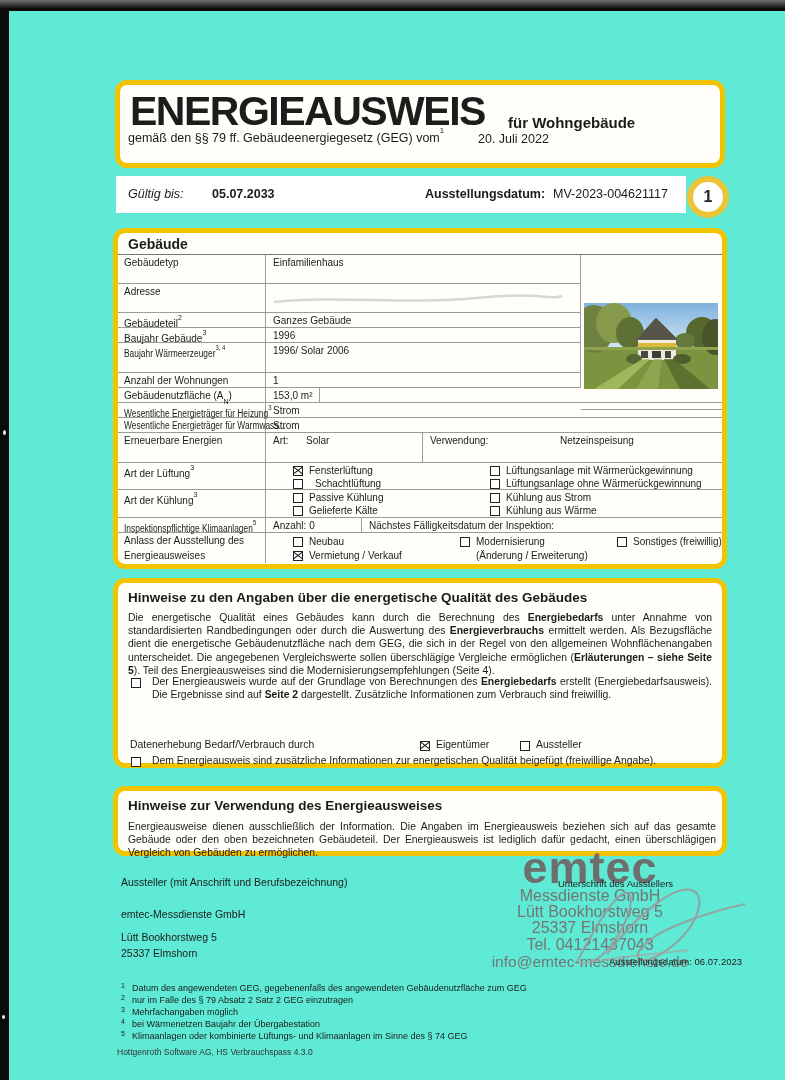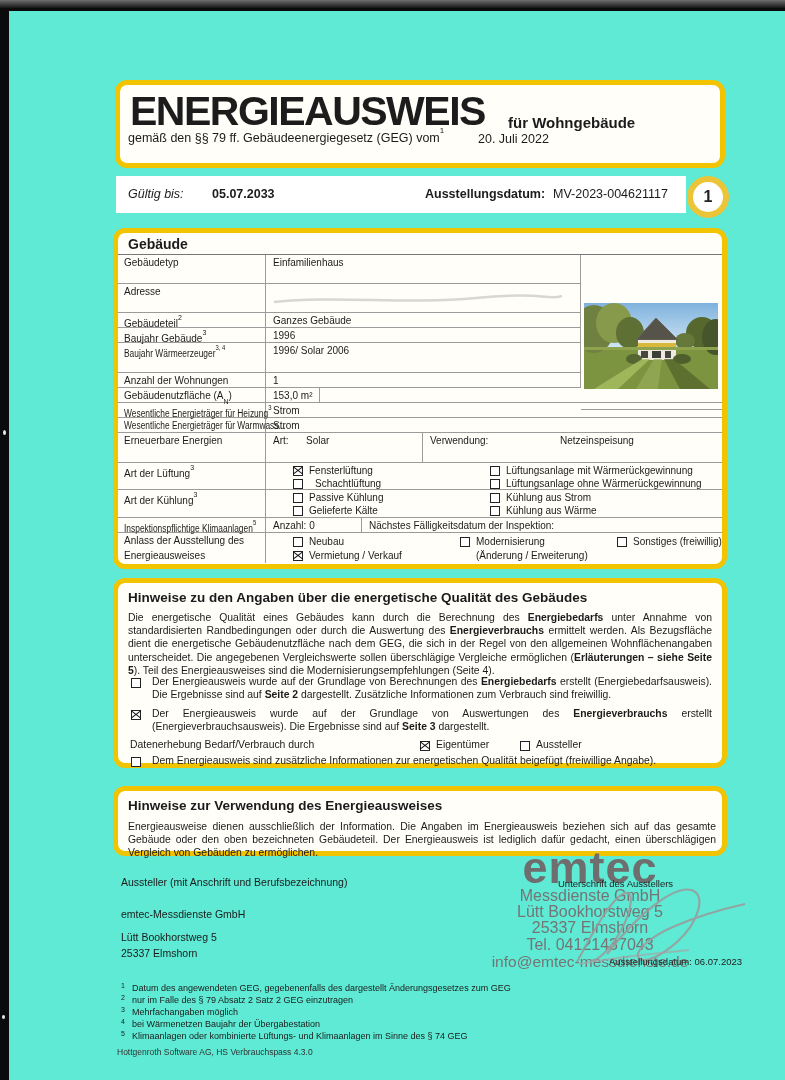--- a/index.html
+++ b/index.html
@@ -253,24 +253,20 @@
     </div>
   </div>
 
   <div class="ybox" style="left:104px;top:567px;width:614px;height:190px;">
     <div class="sec-title" style="left:10px;top:7px;">Hinweise zu den Angaben über die energetische Qualität des Gebäudes</div>
     <div class="para" style="left:10px;top:28px;width:584px;"><span>Die energetische Qualität eines Gebäudes kann durch die Berechnung des </span><b>Energiebedarfs</b><span> unter Annahme von standardisierten Randbedingungen oder durch die Auswertung des </span><b>Energieverbrauchs</b><span> ermittelt werden. Als Bezugsfläche dient die energetische Gebäudenutzfläche nach dem GEG, die sich in der Regel von den allgemeinen Wohnflächenangaben unterscheidet. Die angegebenen Vergleichswerte sollen überschlägige Vergleiche ermöglichen (</span><b>Erläuterungen – siehe Seite 5</b><span>). Teil des Energieausweises sind die Modernisierungsempfehlungen (Seite 4).</span></div>
     <div class="citem" style="left:10px;top:93px;width:584px;">
       <span class="cb"></span>
       <div class="ctext"><span>Der Energieausweis wurde auf der Grundlage von Berechnungen des </span><b>Energiebedarfs</b><span> erstellt (Energiebedarfsausweis). Die Ergebnisse sind auf </span><b>Seite 2</b><span> dargestellt. Zusätzliche Informationen zum Verbrauch sind freiwillig.</span></div>
     </div>
-    <div class="citem" style="left:10px;top:125px;width:584px;">
-      <span class="cb checked"></span>
-      <div class="ctext"><span>Der Energieausweis wurde auf der Grundlage von Auswertungen des </span><b>Energieverbrauchs</b><span> erstellt (Energieverbrauchsausweis). Die Ergebnisse sind auf </span><b>Seite 3</b><span> dargestellt.</span></div>
-    </div>
     <div class="abs" style="left:10px;top:156px;width:584px;height:14px;position:absolute;">
       <span class="opt-text" style="left:2px;top:0;font-size:10.4px;">Datenerhebung Bedarf/Verbrauch durch</span>
       <span class="cb cba checked" style="left:292px;top:2px;"></span>
       <span class="opt-text" style="left:308px;top:0;font-size:10.4px;">Eigentümer</span>
       <span class="cb cba" style="left:392px;top:2px;"></span>
       <span class="opt-text" style="left:408px;top:0;font-size:10.4px;">Aussteller</span>
     </div>
     <div class="citem" style="left:10px;top:172px;width:584px;">
       <span class="cb"></span>
       <div class="ctext" style="text-align:left;">Dem Energieausweis sind zusätzliche Informationen zur energetischen Qualität beigefügt (freiwillige Angabe).</div>
@@ -301,21 +297,21 @@
     <span>Ausstellungsdatum:</span>
     <span>06.07.2023</span>
   </div>
 
   <svg style="position:absolute;left:540px;top:855px;z-index:2;" width="210" height="115" viewBox="0 0 210 115">
     <path d="M28,96 C46,62 62,34 74,28 C86,22 84,44 70,68 C60,84 48,96 42,94" stroke="#9a9a9a" stroke-width="2.2" fill="none" opacity="0.85"></path>
     <path d="M58,88 C92,44 126,20 142,24 C158,28 150,56 128,76 C112,90 96,98 90,92 C84,86 102,70 126,60 C152,49 178,42 196,38" stroke="#9a9a9a" stroke-width="2.2" fill="none" opacity="0.85"></path>
     <path d="M30,98 C60,92 100,88 140,84" stroke="#a5a5a5" stroke-width="1.8" fill="none" opacity="0.7"></path>
   </svg>
 
-  <div class="fnote" style="left:112px;top:972px;"><span class="n">1</span><span>Datum des angewendeten GEG, gegebenenfalls des dargestellt Änderungsgesetzes zum GEG</span></div>
+  <div class="fnote" style="left:112px;top:972px;"><span class="n">1</span><span>Datum des angewendeten GEG, gegebenenfalls des angewendeten Gebäudenutzfläche zum GEG</span></div>
   <div class="fnote" style="left:112px;top:984px;"><span class="n">2</span><span>nur im Falle des § 79 Absatz 2 Satz 2 GEG einzutragen</span></div>
   <div class="fnote" style="left:112px;top:996px;"><span class="n">3</span><span>Mehrfachangaben möglich</span></div>
   <div class="fnote" style="left:112px;top:1008px;"><span class="n">4</span><span>bei Wärmenetzen Baujahr der Übergabestation</span></div>
   <div class="fnote" style="left:112px;top:1020px;"><span class="n">5</span><span>Klimaanlagen oder kombinierte Lüftungs- und Klimaanlagen im Sinne des § 74 GEG</span></div>
 
   <div class="software" style="left:108px;top:1036px;">Hottgenroth Software AG, HS Verbrauchspass 4.3.0</div>
 
 </div>
 
 </body></html>

